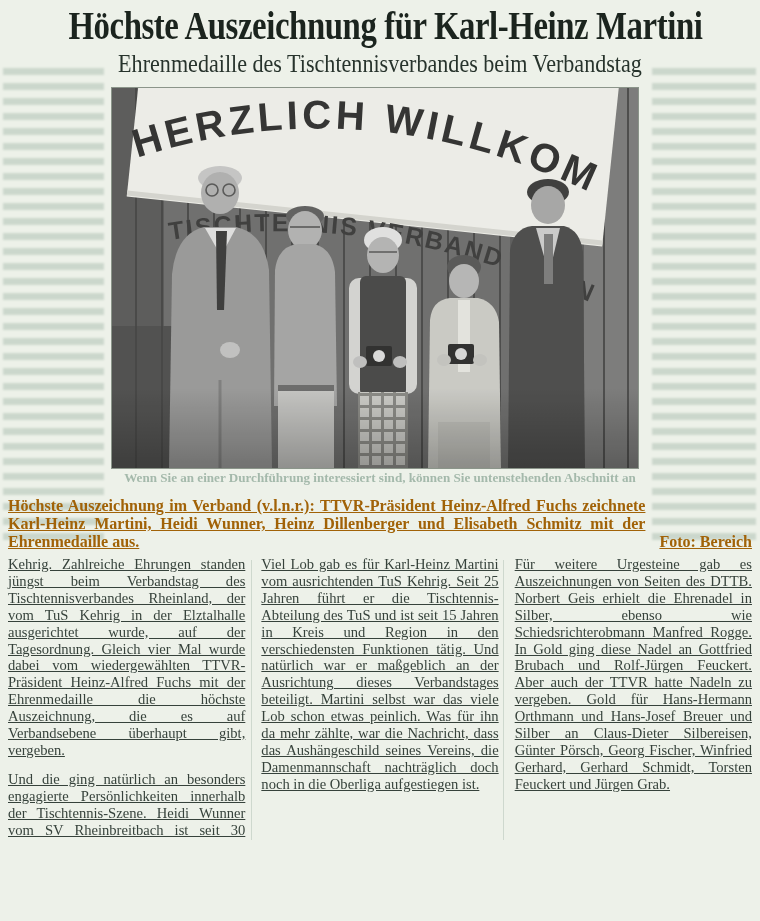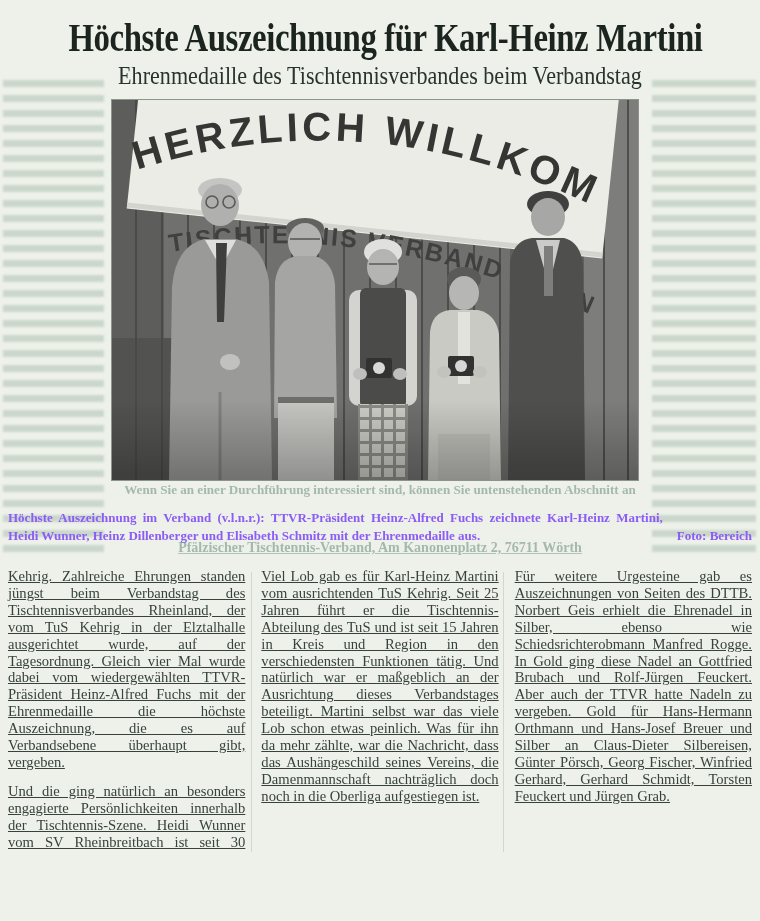--- a/index.html
+++ b/index.html
@@ -1,34 +1,34 @@
 <!DOCTYPE html>
 <html lang="de"><head>
 <meta charset="utf-8">
 <style>
   html,body{margin:0;padding:0;background:#edf1e9;}
   #page{position:relative;width:760px;height:840px;background:#edf1e9;overflow:hidden;
-        font-family:"Liberation Serif","DejaVu Serif",serif;color:#36423b;margin-top:12px;}
+        font-family:"Liberation Serif","DejaVu Serif",serif;color:#36423b;}
 
   
   .title{position:absolute;top:2px;left:0;width:760px;margin:0;text-align:center;
          font-size:40px;line-height:48px;font-weight:bold;color:#1b241e;
          white-space:nowrap;transform:scaleX(.82);transform-origin:center;letter-spacing:-.5px;}
   .subtitle{position:absolute;top:48px;left:0;width:760px;margin:0;text-align:center;
          font-size:26px;line-height:32px;font-weight:normal;color:#27332c;
          white-space:nowrap;transform:scaleX(.85);transform-origin:center;}
 
   
   .photo{position:absolute;left:112px;top:88px;width:526px;height:380px;margin:0;
          background:#6d6d6d;box-shadow:0 0 0 1px #8b958a;}
   .photo svg{display:block;width:100%;height:100%;}
 
   
   .caption{position:absolute;left:8px;top:497px;width:744px;display:flex;gap:14px;
-         font-size:13px;line-height:18px;font-weight:bold;color:#8b5cf6;text-align:justify;}
+         font-size:16px;line-height:18px;font-weight:bold;color:#a16207;text-align:justify;text-decoration:underline;}
   .caption-text{flex:1;}
   .caption-credit{align-self:flex-end;white-space:nowrap;}
 
   
   .columns{position:absolute;left:8px;top:556px;width:744px;display:flex;gap:16px;
          font-size:14.6px;line-height:16.9px;text-align:justify;color:#36423b;}
   .col{flex:1;min-width:0;}
   .col p{margin:0 0 12px 0;hyphens:auto;text-decoration:underline;-webkit-hyphens:auto;}
   .vsep{position:absolute;top:560px;width:1px;height:348px;background:rgba(125,150,137,.28);}
   .vsep.s1{left:251px;} .vsep.s2{left:503px;}
@@ -175,21 +175,20 @@
     </svg>
   </figure>
 
   <div class="bleed-line bleed-above">Wenn Sie an einer Durchführung interessiert sind, können Sie untenstehenden Abschnitt an</div>
 
   <div class="caption">
     <span class="caption-text">Höchste Auszeichnung im Verband (v.l.n.r.): TTVR-Präsident Heinz-Alfred Fuchs zeichnete Karl-Heinz Martini, Heidi Wunner, Heinz Dillenberger und Elisabeth Schmitz mit der Ehrenmedaille aus.</span>
     <span class="caption-credit">Foto: Bereich</span>
   </div>
 
-  <div class="bleed-line bleed-below">Pfälzischer Tischtennis-Verband, Am Kanonenplatz 2, 76711 Wörth</div>
 
   <div class="vsep s1"></div>
   <div class="vsep s2"></div>
 
   <section class="columns">
     <article class="col">
       <p>Kehrig. Zahlreiche Ehrungen standen jüngst beim Verbandstag des Tischtennisverbandes Rheinland, der vom TuS Kehrig in der Elztalhalle ausgerichtet wurde, auf der Tagesordnung. Gleich vier Mal wurde dabei vom wiedergewählten TTVR-Präsident Heinz-Alfred Fuchs mit der Ehrenmedaille die höchste Auszeichnung, die es auf Verbandsebene überhaupt gibt, vergeben.</p>
       <p>Und die ging natürlich an besonders engagierte Persönlichkeiten innerhalb der Tischtennis-Szene. Heidi Wunner vom SV Rheinbreitbach ist seit 30 Jahren im Vorstand ihres Vereins und seit vielen Jahren im TTVR als Damenwartin tätig. Und auch Heinz Dillenberger vom SV Winterwerb ist einer der engagierten „Funktionsträger“ im Verband. Seit 20 Jahren ist er Chef seines Vereins, war seit 1984 Kreisvorsitzender Rhein-Lahn</p>
     </article>
     <article class="col">

